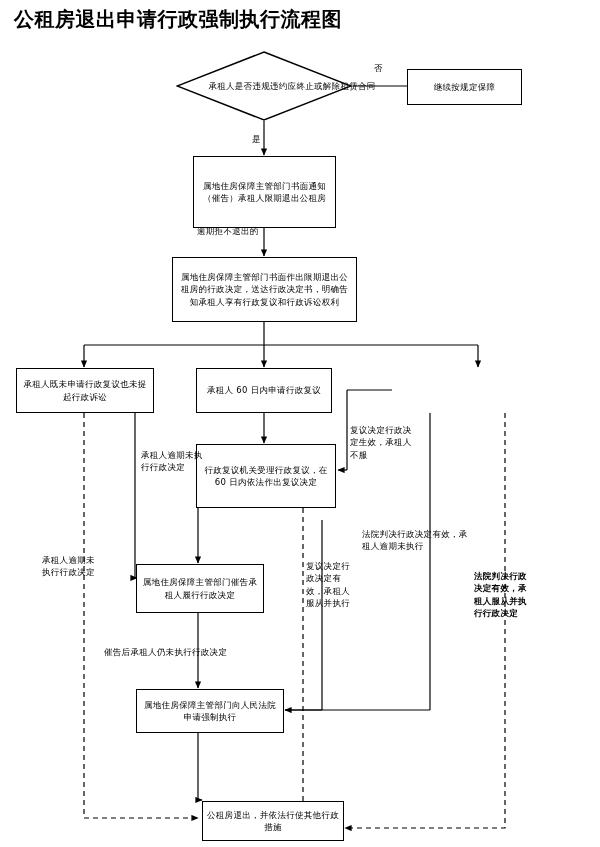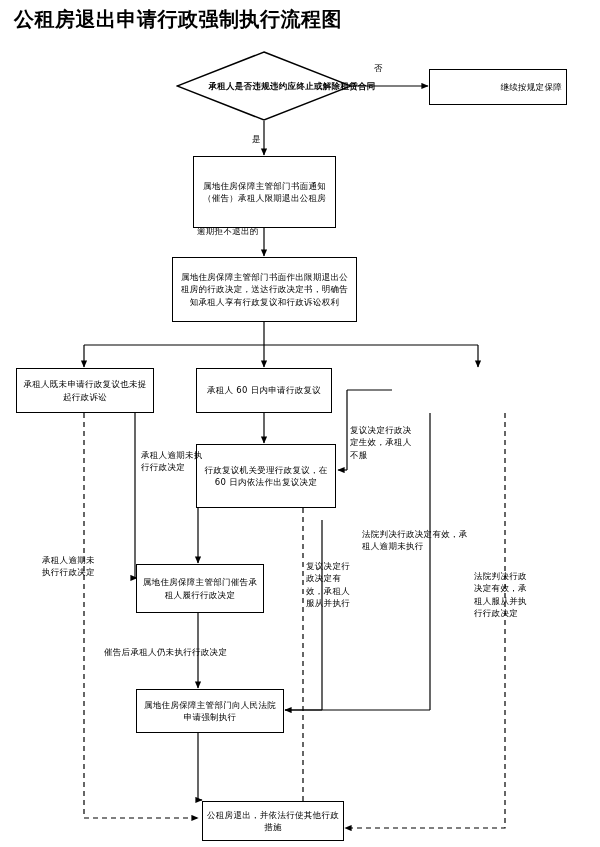--- a/index.html
+++ b/index.html
@@ -38,21 +38,20 @@
     text-align: center;
     font-size: 8.5px;
     line-height: 1.45;
     color: #000;
     padding: 2px 4px;
     letter-spacing: 0.3px;
   }
   .node span { display: block; width: 100%; }
   .diamond-wrap {
     position: absolute;
-    font-weight: bold;
   }
   .diamond-wrap svg {
     position: absolute;
     left: 0; top: 0;
   }
   .diamond-text {
     position: absolute;
     left: 0; top: 0;
     width: 100%; height: 100%;
     display: flex;
@@ -139,21 +138,21 @@
     <path d="M 505 413 L 505 828 L 345 828" stroke="#000" stroke-width="1.2" fill="none" stroke-dasharray="5,4" marker-end="url(#arrow)"></path>
   </svg>
 
   <div class="diamond-wrap" style="left:176px; top:51px; width:176px; height:70px;">
     <svg width="176" height="70" xmlns="http://www.w3.org/2000/svg">
       <polygon points="88,1 175,35 88,69 1,35" fill="#fff" stroke="#000" stroke-width="1.4"></polygon>
     </svg>
     <div class="diamond-text" style="padding:0 28px;">承租人是否违规违约应终止或解除租赁合同</div>
   </div>
 
-  <div class="node" style="left:429px; top:69px; width:138px; height:36px;text-align:right;">
+  <div class="node" style="left:407px; top:69px; width:115px; height:36px;">
     <span>继续按规定保障</span>
   </div>
 
   <div class="node" style="left:193px; top:156px; width:143px; height:72px;">
     <span>属地住房保障主管部门书面通知（催告）承租人限期退出公租房</span>
   </div>
 
   <div class="node" style="left:16px; top:368px; width:138px; height:45px;">
     <span>承租人既未申请行政复议也未提起行政诉讼</span>
   </div>
@@ -186,17 +185,17 @@
   <div class="edge-label" style="left:374px; top:62px;">否</div>
   <div class="edge-label" style="left:252px; top:133px;">是</div>
   <div class="edge-label" style="left:197px; top:225px;">逾期拒不退出的</div>
 
   <div class="edge-label" style="left:118px; top:449px; width:62px;margin-left:23px;">承租人逾期未执行行政决定</div>
   <div class="edge-label" style="left:350px; top:424px; width:62px;">复议决定行政决定生效，承租人不服</div>
   <div class="edge-label" style="left:362px; top:528px; width:108px;">法院判决行政决定有效，承租人逾期未执行</div>
 
   <div class="edge-label" style="left:42px; top:554px; width:60px;">承租人逾期未执行行政决定</div>
   <div class="edge-label" style="left:306px; top:560px; width:48px;">复议决定行政决定有效，承租人服从并执行</div>
-  <div class="edge-label" style="left:474px; top:570px; width:58px;">法院判决行政决定有效，承租人服从并执行行政决定</div>
+  <div class="edge-label" style="left:474px; top:570px; width:58px;font-weight:bold;">法院判决行政决定有效，承租人服从并执行行政决定</div>
 
   <div class="edge-label" style="left:104px; top:646px;">催告后承租人仍未执行行政决定</div>
 
 </div>
 
 </body></html>

